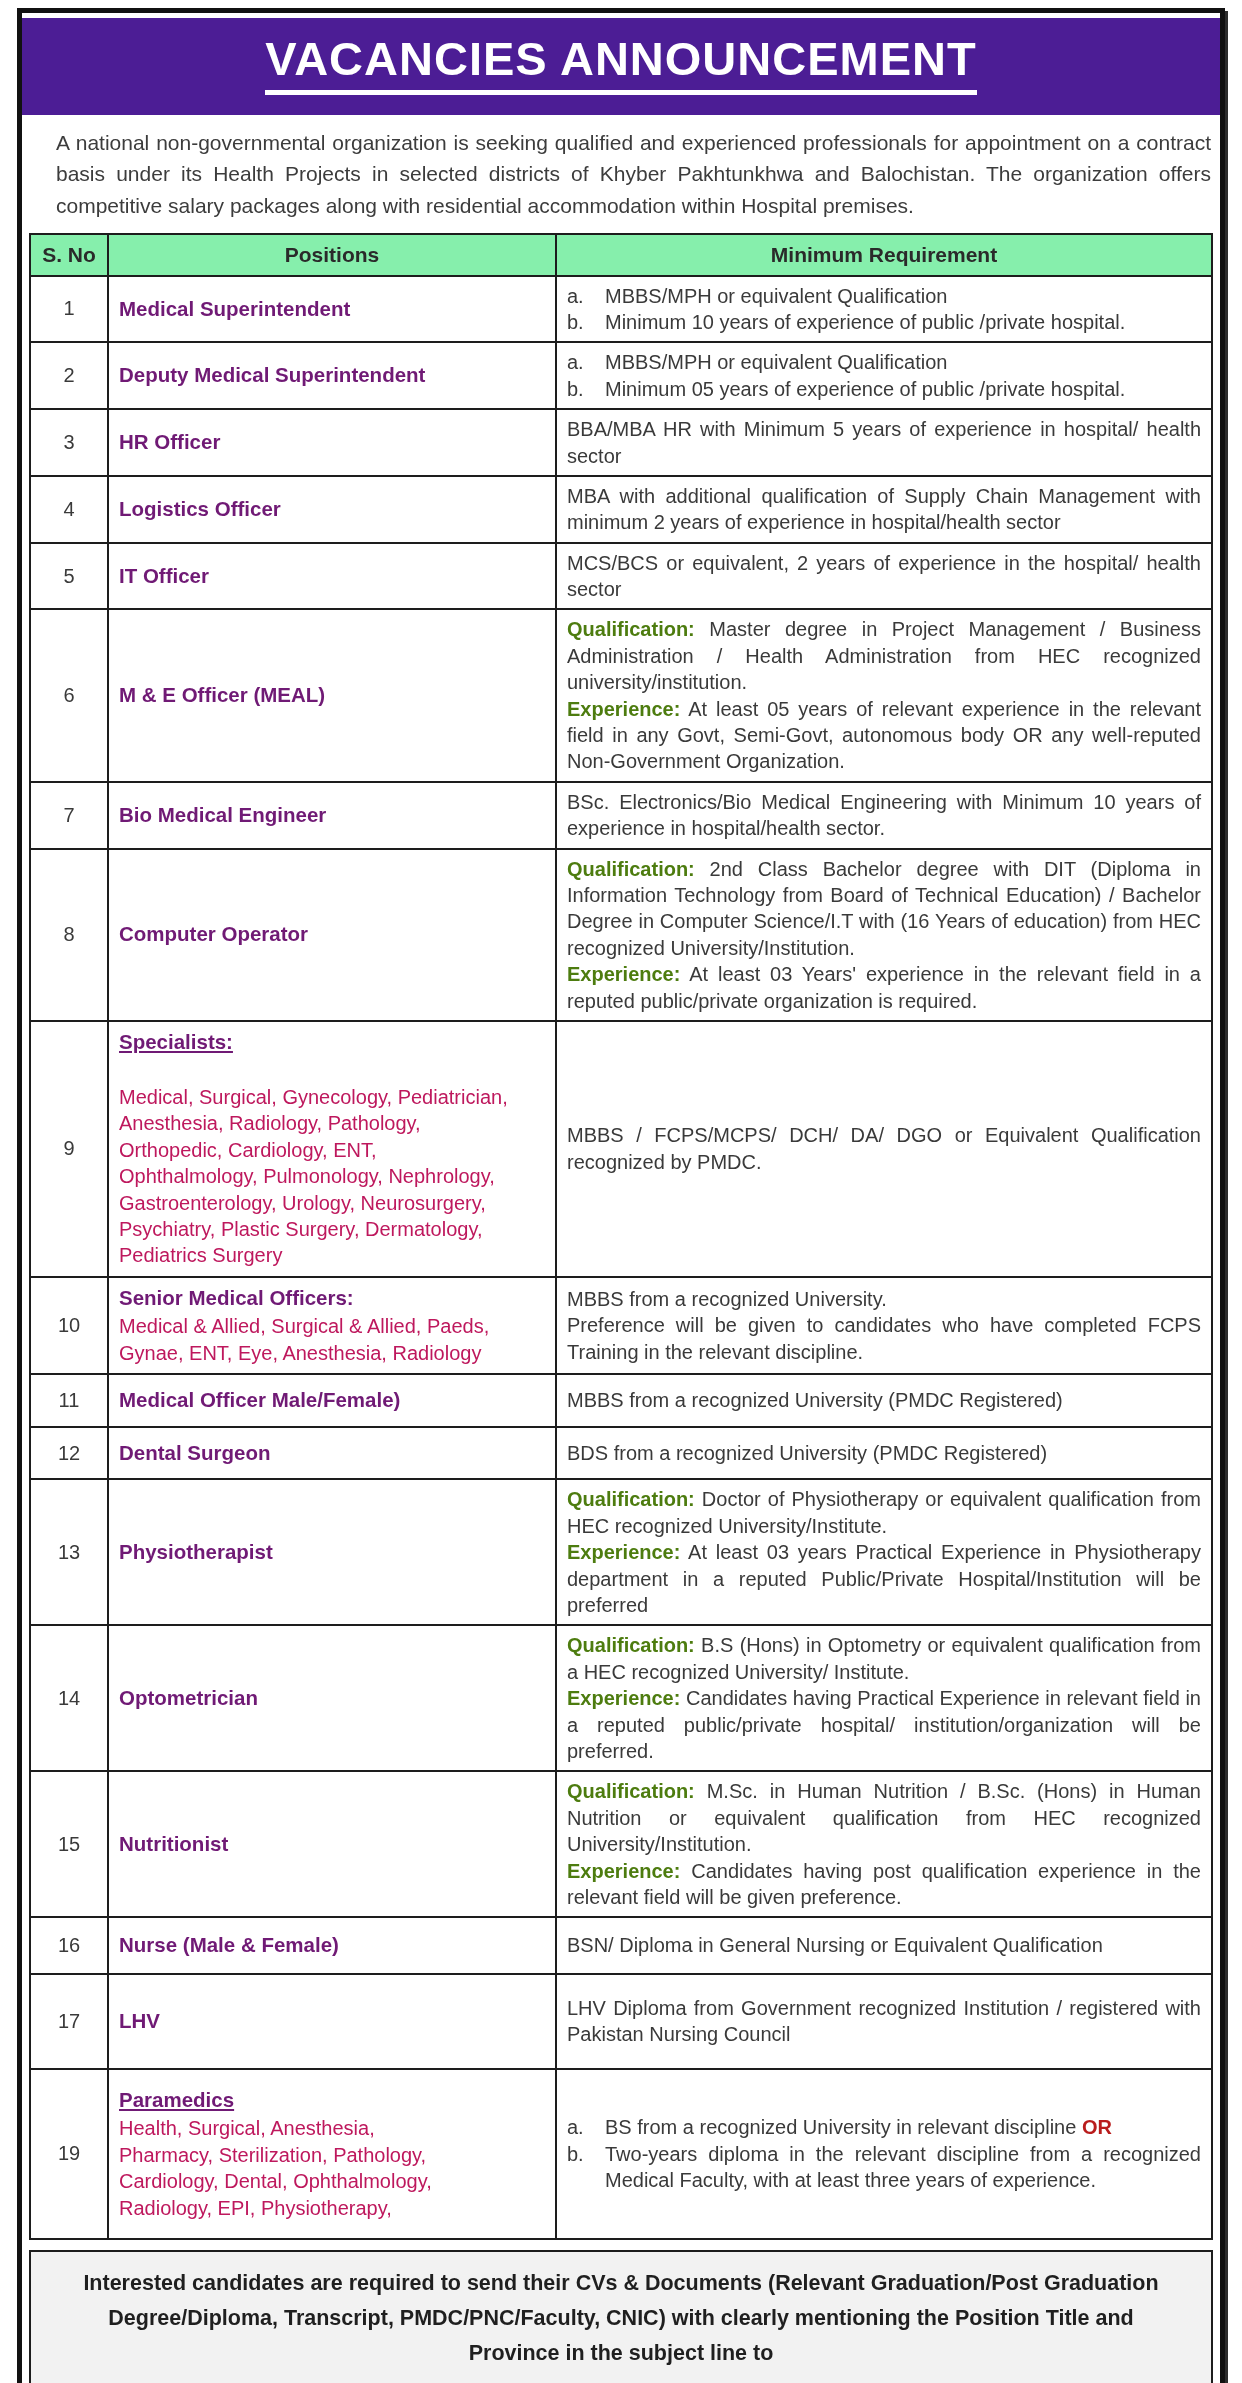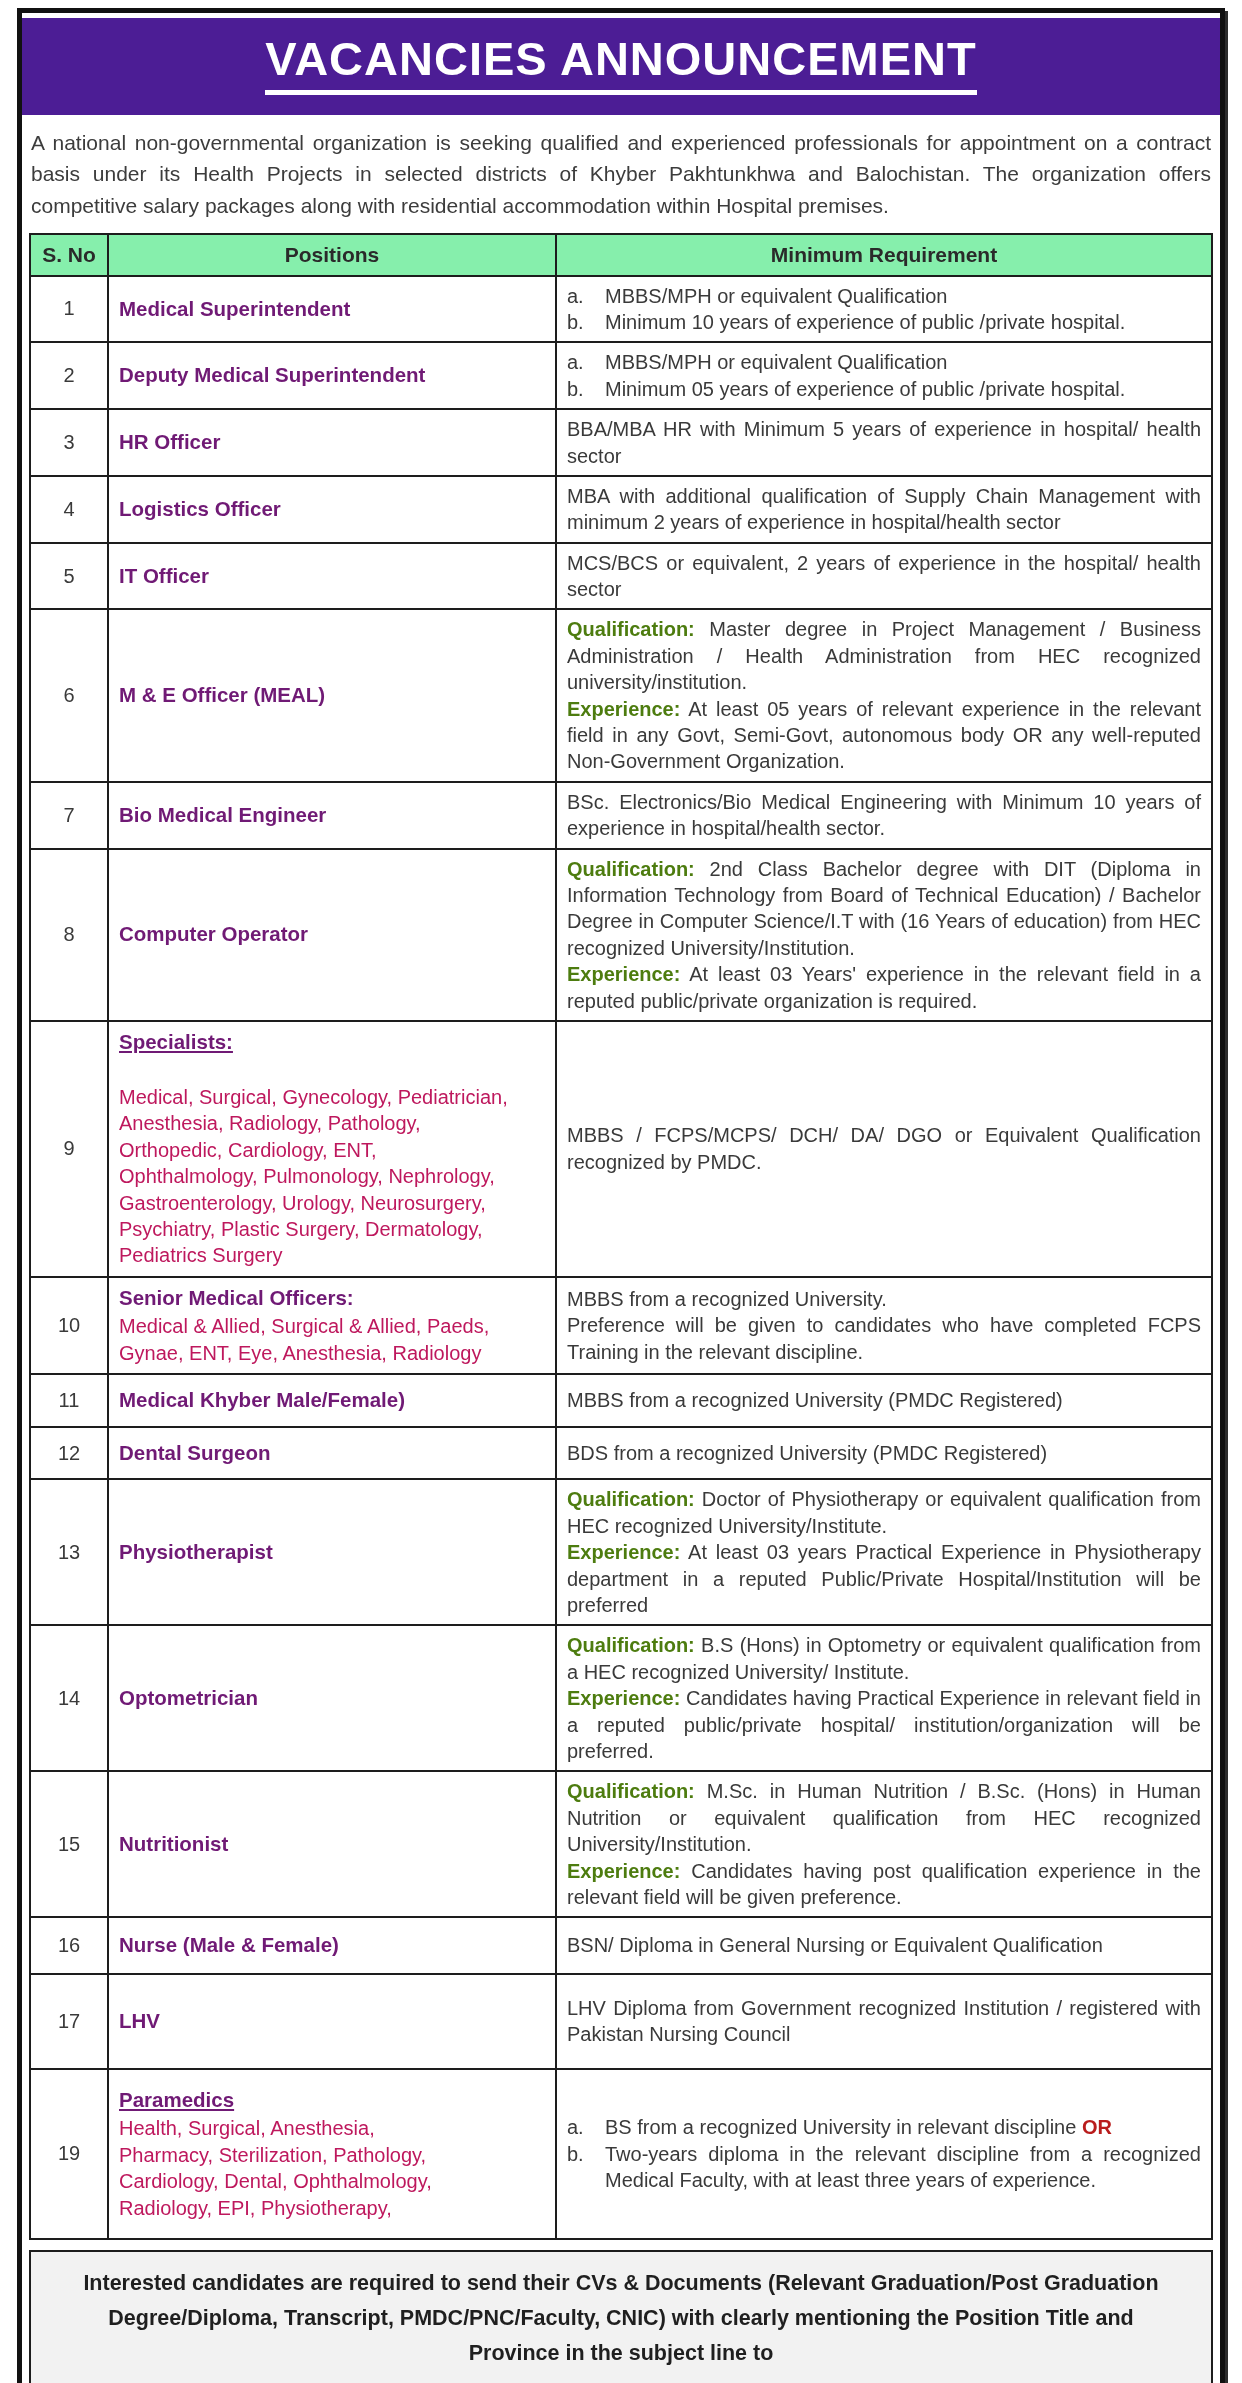--- a/index.html
+++ b/index.html
@@ -39,20 +39,21 @@
     padding-bottom: 7px;
     line-height: 1.05;
   }
   
   .intro {
     padding: 12px 9px 10px 9px;
     font-size: 21px;
     line-height: 1.48;
     color: #3c3c3c;
     text-align: justify;
+    margin-left: 25px;
   }
   
   table.vac {
     border-collapse: collapse;
     margin: 2px 7px 10px 7px;
     width: calc(100% - 14px);
     table-layout: fixed;
   }
   table.vac th, table.vac td {
     border: 2px solid #1d1d1d;
@@ -274,21 +275,21 @@
 Gynae, ENT, Eye, Anesthesia, Radiology</div>
             </td>
             <td class="req">
               <div class="req-text">MBBS from a recognized University.
 Preference will be given to candidates who have completed FCPS Training in the relevant discipline.</div>
             </td>
           </tr>
           <tr>
             <td class="sno">11</td>
             <td class="pos">
-              <div class="pos-title">Medical Khyber Male/Female)</div>
+              <div class="pos-title">Medical Officer Male/Female)</div>
             </td>
             <td class="req">
               <div class="req-text">MBBS from a recognized University (PMDC Registered)</div>
             </td>
           </tr>
           <tr>
             <td class="sno">12</td>
             <td class="pos">
               <div class="pos-title">Dental Surgeon</div>
             </td>

